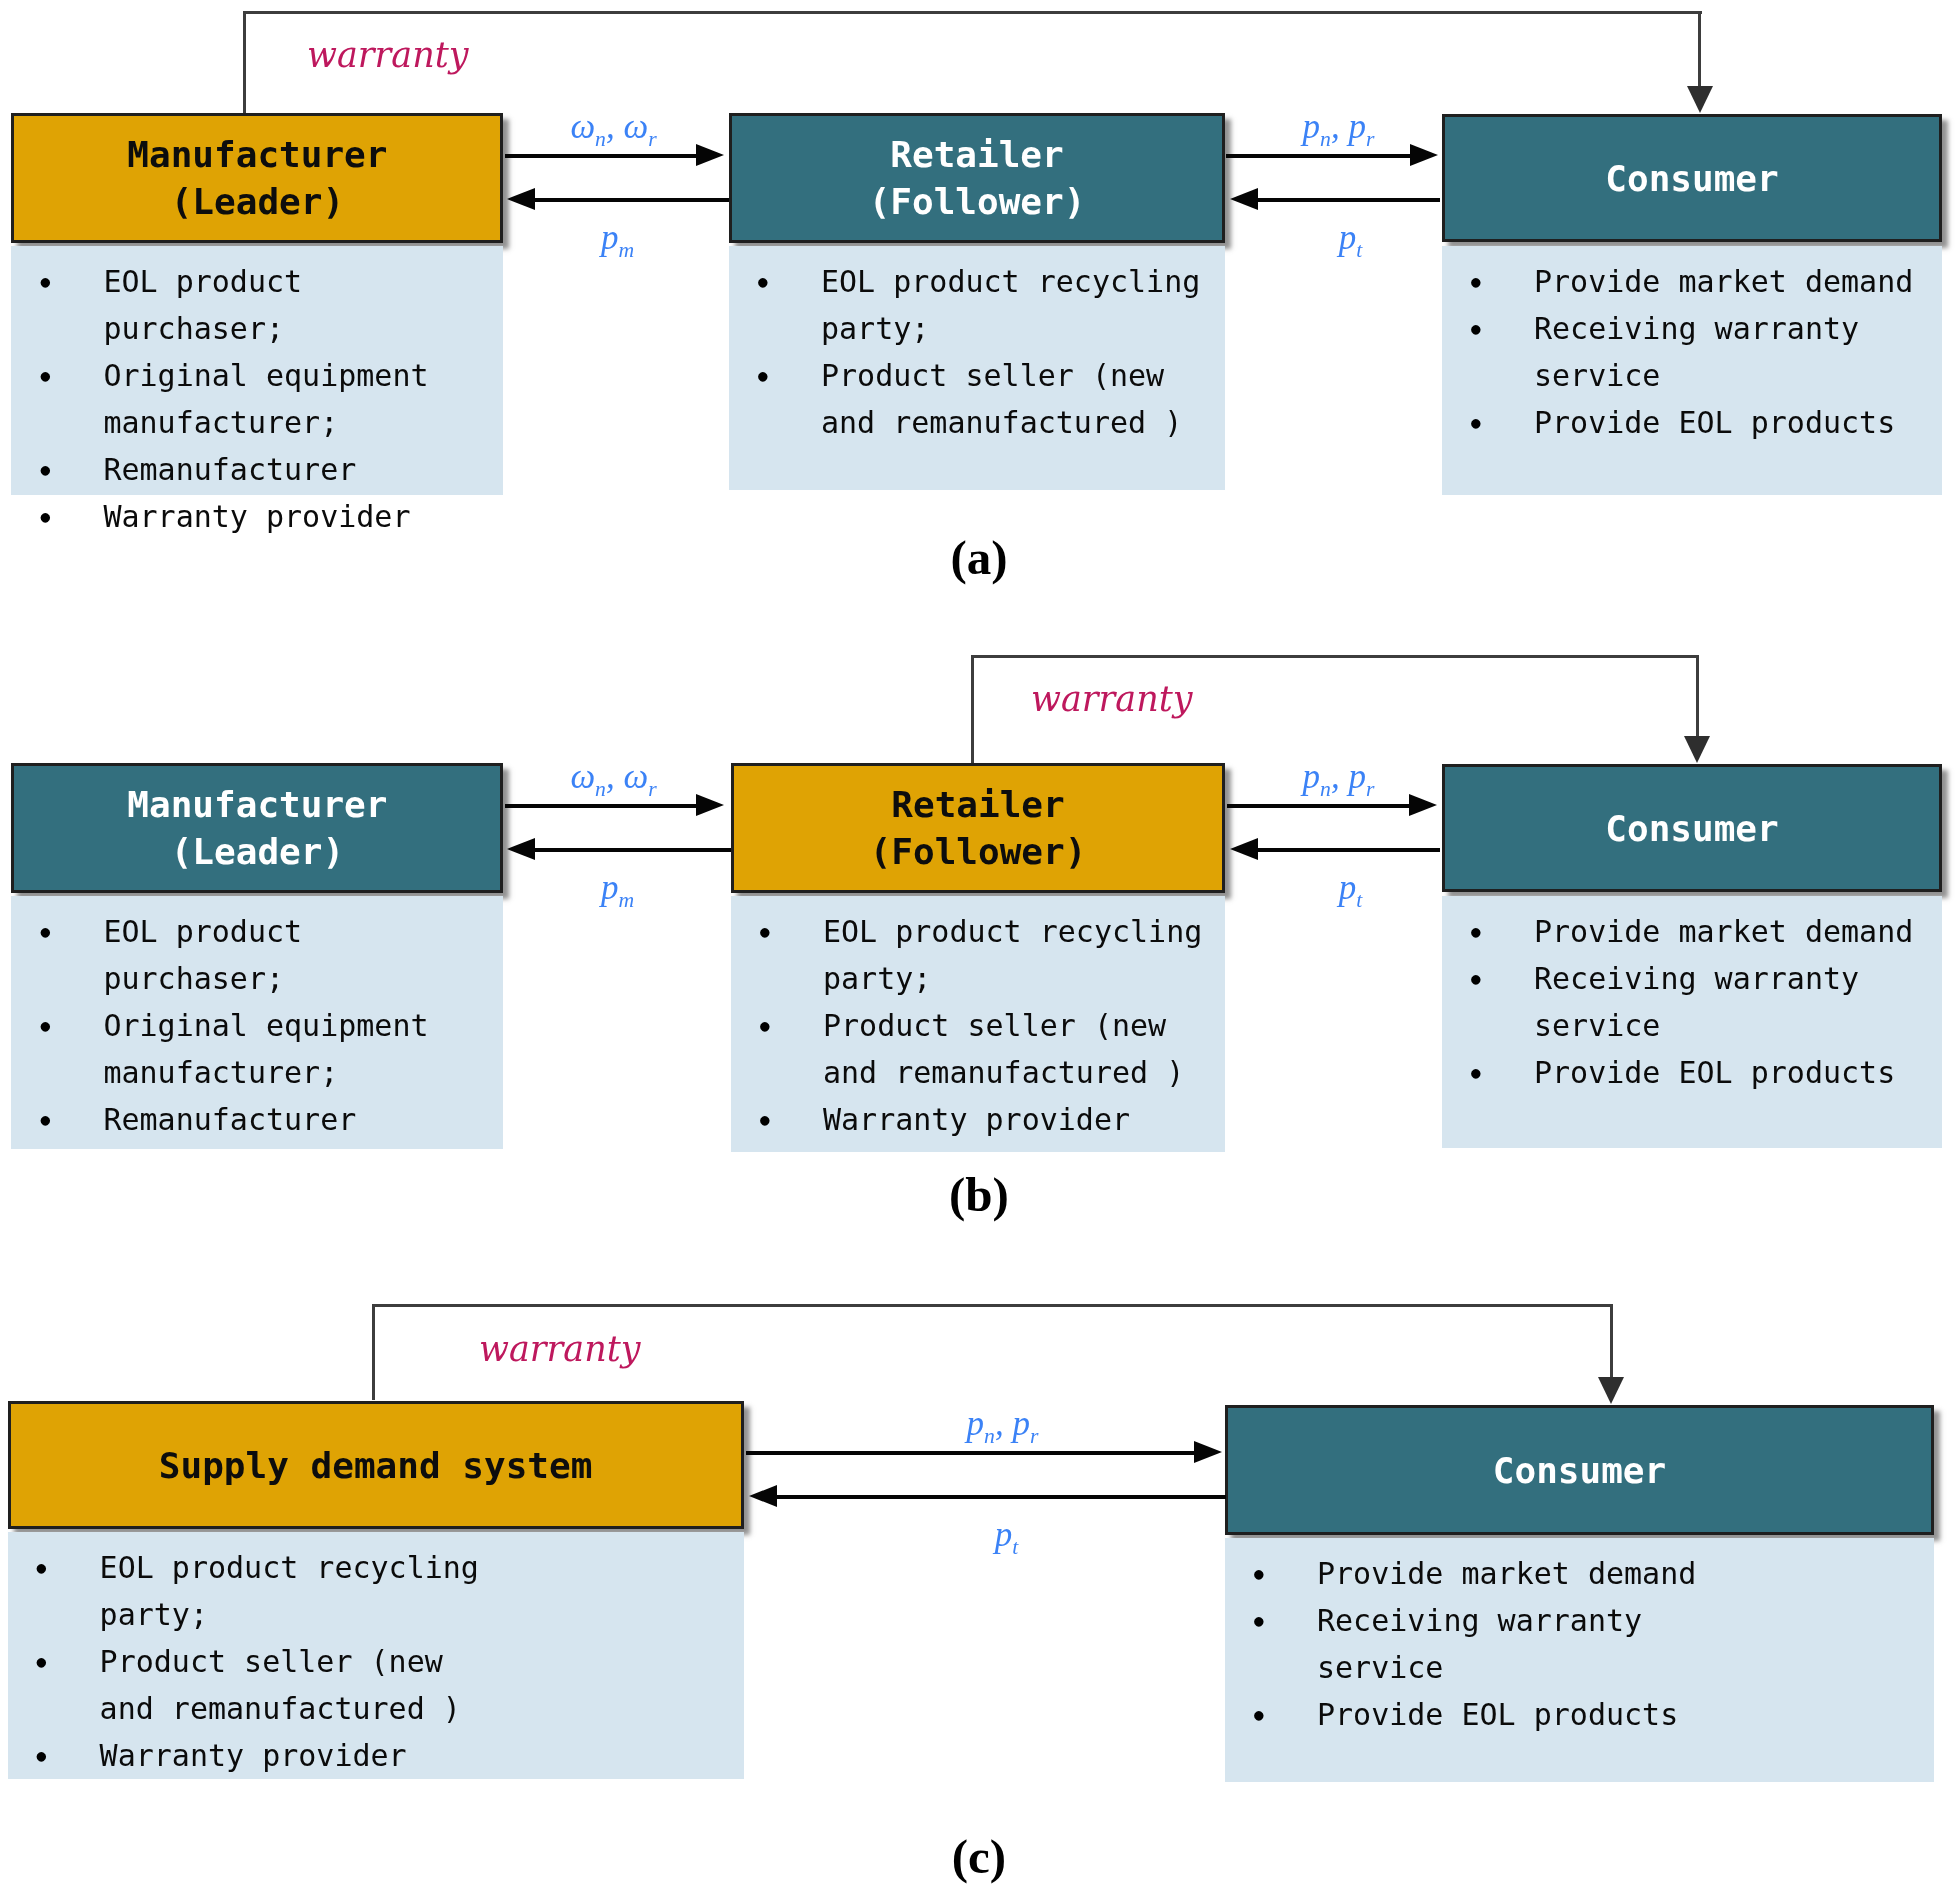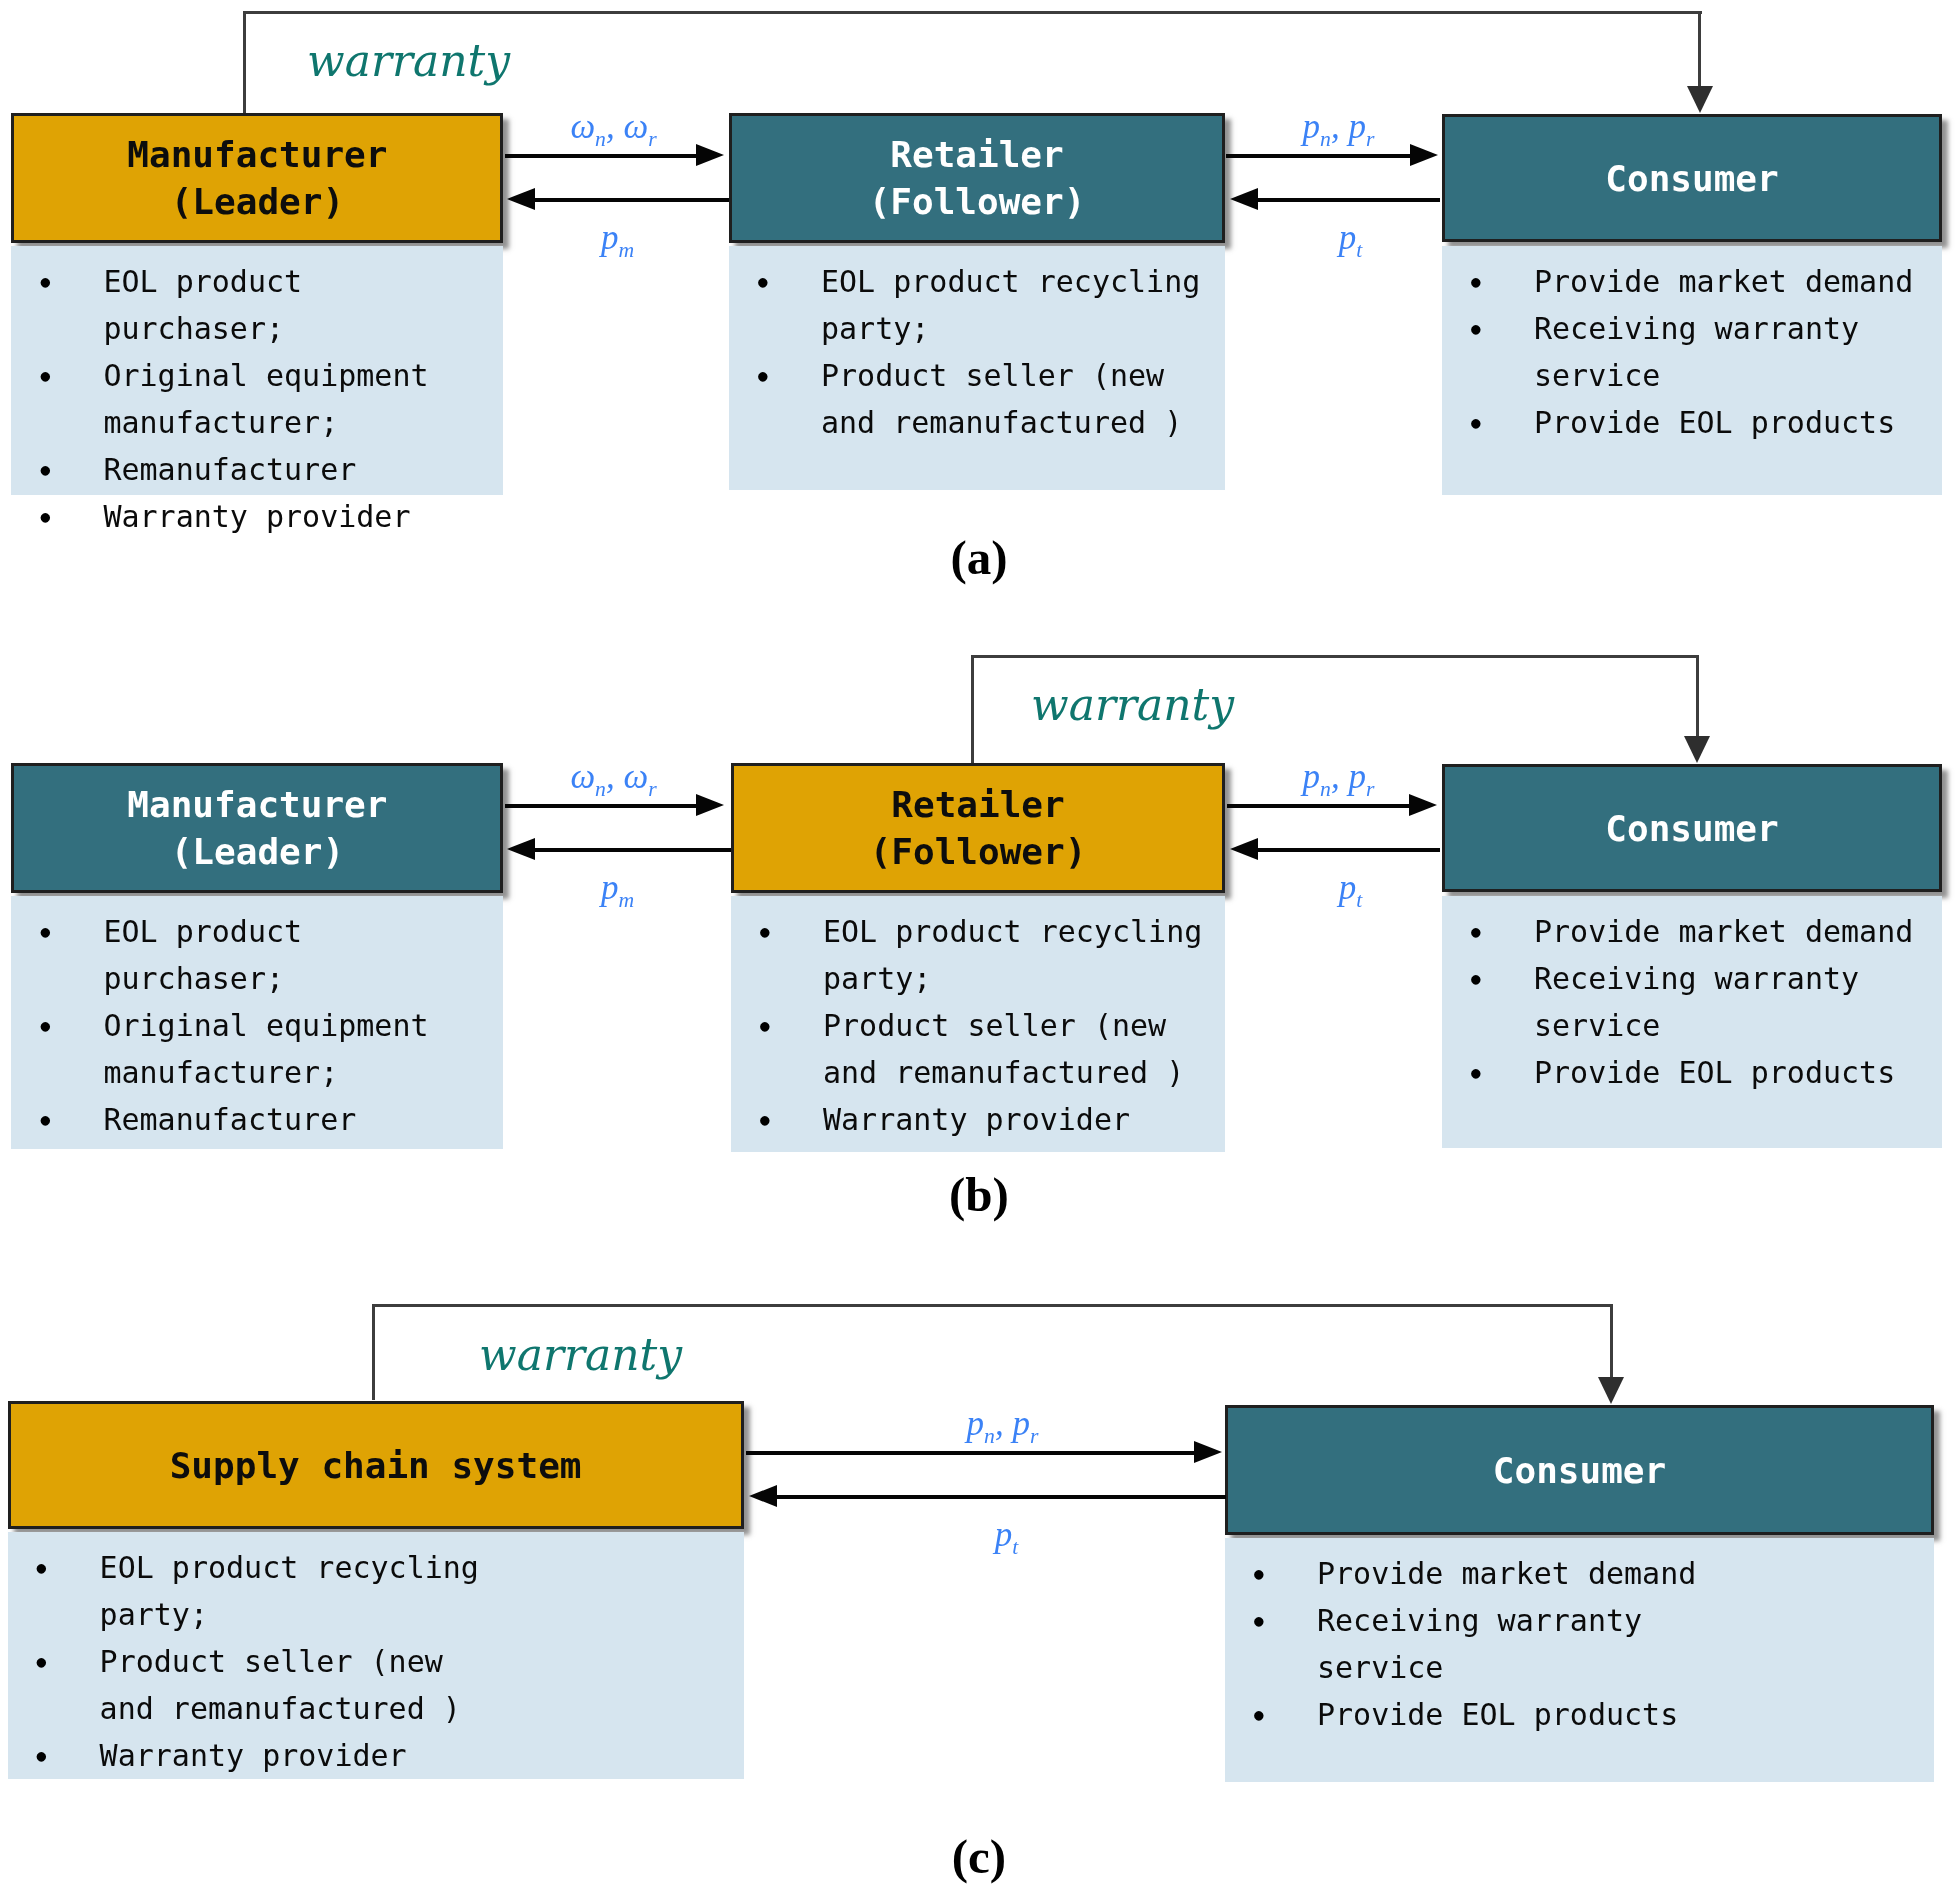--- a/index.html
+++ b/index.html
@@ -22,21 +22,21 @@
   .wl{position:absolute;background:#3d3d3d;}
   .wl.h{height:3.1px;} .wl.v{width:3.1px;}
   .ah-r{position:absolute;width:0;height:0;border-top:11.4px solid transparent;
         border-bottom:11.4px solid transparent;border-left:28px solid #050505;}
   .ah-l{position:absolute;width:0;height:0;border-top:11.4px solid transparent;
         border-bottom:11.4px solid transparent;border-right:28px solid #050505;}
   .ah-d{position:absolute;width:0;height:0;border-left:13px solid transparent;
         border-right:13px solid transparent;border-top:27px solid #2e2e2e;}
   
   .warr{position:absolute;font-family:"DejaVu Serif",serif;font-style:italic;
-        font-size:44px;color:#0f766e;white-space:nowrap;text-align:center;}
+        font-size:35px;color:#be185d;white-space:nowrap;text-align:center;}
   .math{position:absolute;font-family:"Liberation Serif","DejaVu Serif",serif;
         font-style:italic;font-size:35px;color:#3b82f6;text-align:center;white-space:nowrap;}
   .math sub{font-size:0.62em;line-height:0;}
   .caption{position:absolute;left:0;width:100%;text-align:center;
            font-family:"Liberation Serif","DejaVu Serif",serif;font-weight:bold;
            font-size:49px;color:#000;}
 </style>
 </head>
 <body>
 
@@ -222,21 +222,21 @@
 
   <section>
 
     <div class="wl v" style="left:372px;top:1304px;height:96px"></div>
     <div class="wl h" style="left:372px;top:1304px;width:1241px"></div>
     <div class="wl v" style="left:1610px;top:1304px;height:73px"></div>
     <div class="ah-d" style="left:1598px;top:1377px"></div>
     <div class="warr" style="left:479px;top:1329px">warranty</div>
 
     <div class="box gold" style="left:7.6px;top:1401px;width:736px;height:128px">
-      <div class="t1">Supply chain system</div>
+      <div class="t1">Supply demand system</div>
     </div>
     <div class="list" style="left:7.6px;top:1532px;width:736px;height:247px">
       <div class="li">
           <span class="dot">●</span>
           <span class="txt">EOL product recycling party;</span>
         </div>
       <div class="li">
           <span class="dot">●</span>
           <span class="txt">Product seller (new and remanufactured )</span>
         </div>

